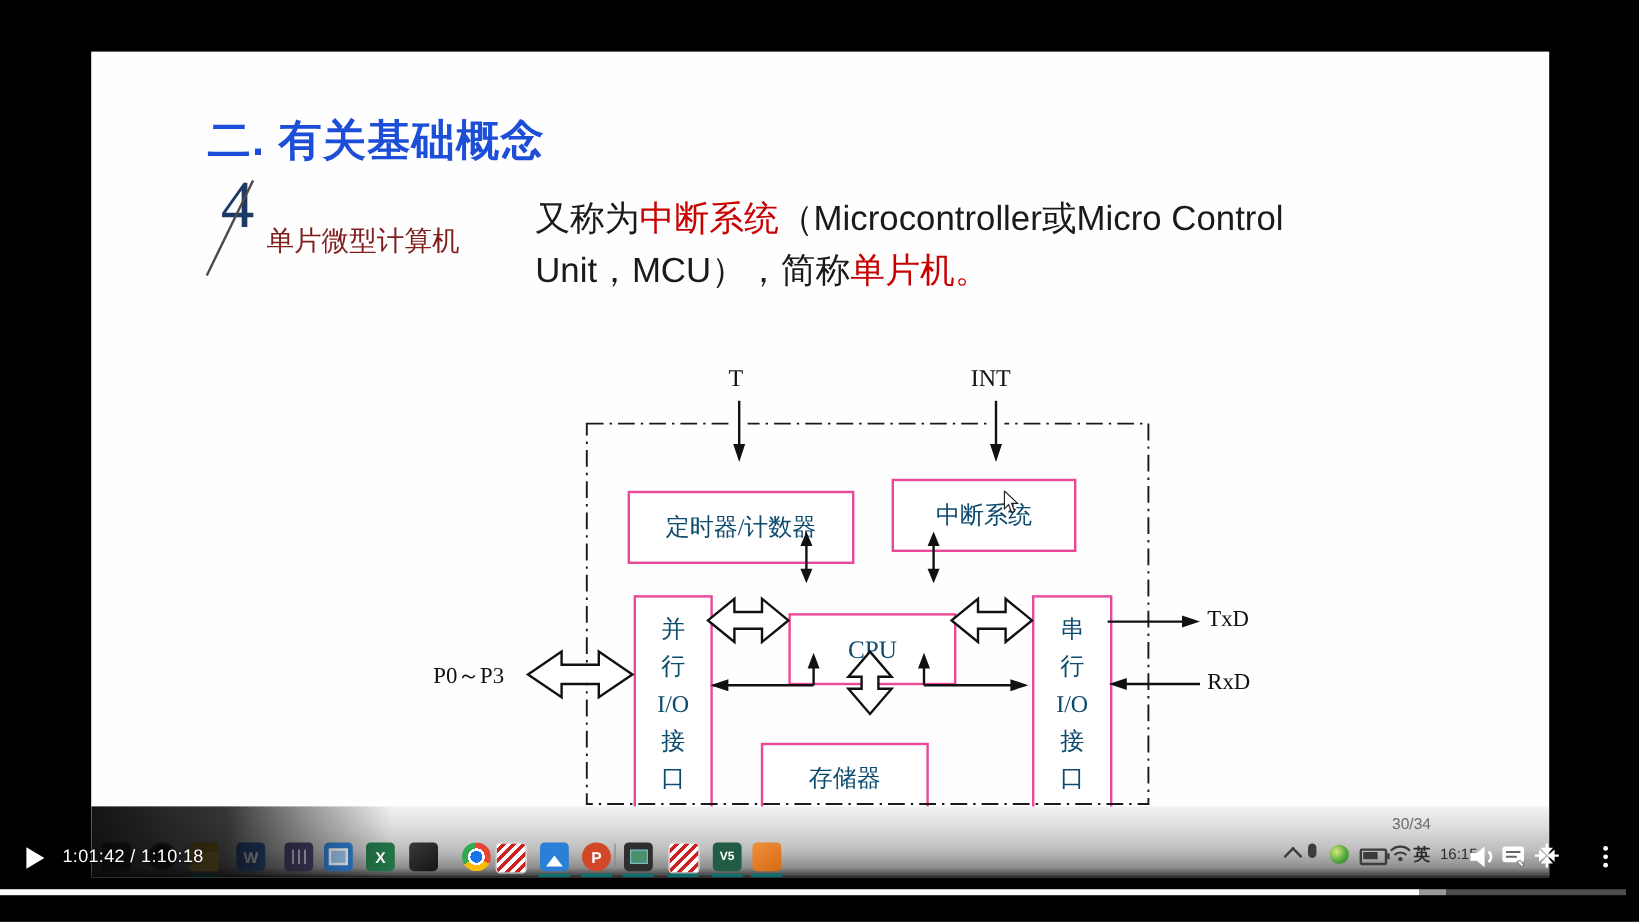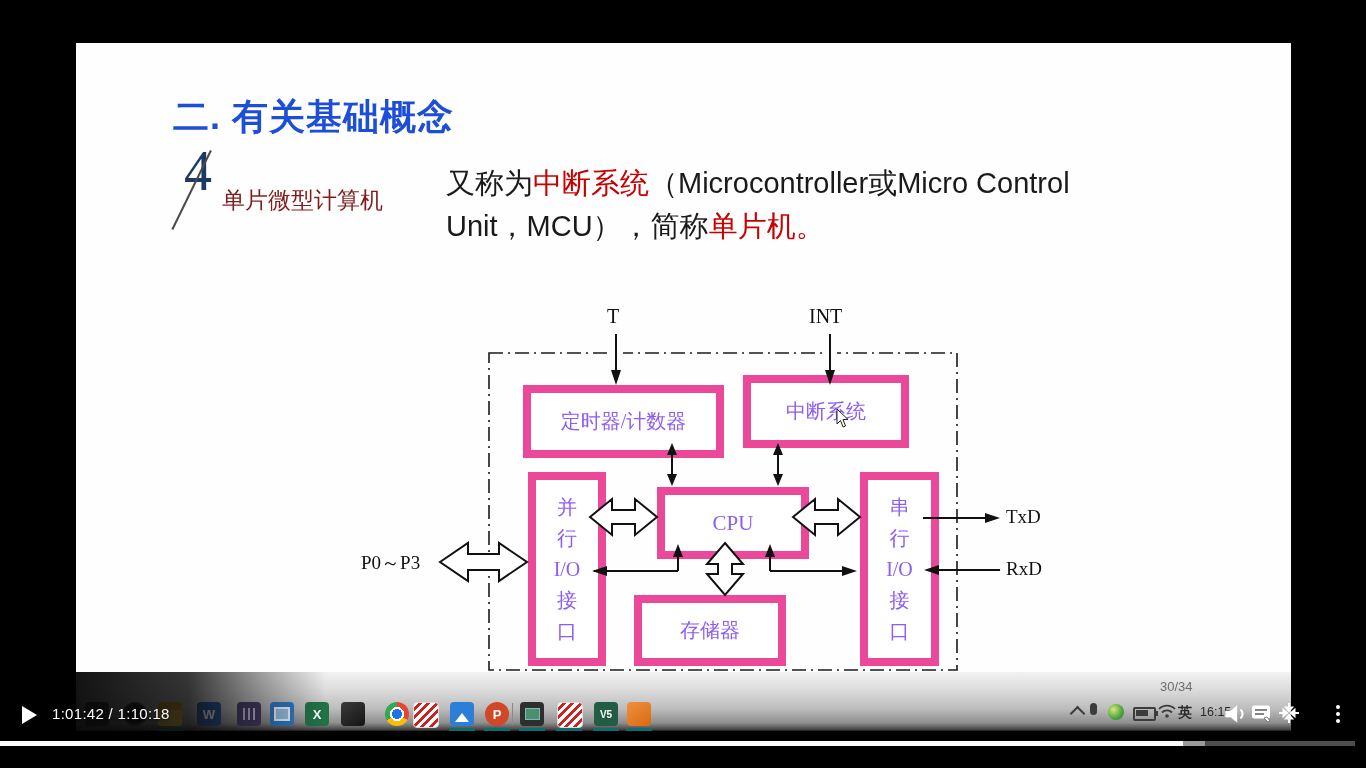--- a/index.html
+++ b/index.html
@@ -7,22 +7,22 @@
   .abs{position:absolute;}
   
   #video{position:absolute;left:76px;top:43px;width:1215px;height:688px;background:#fefefe;overflow:hidden;}
   #slide-title{position:absolute;left:97px;top:50px;font-size:36px;font-weight:bold;color:#1d4ed8;letter-spacing:1px;}
   #section-number{position:absolute;left:108px;top:96px;font-size:56px;color:#1d3a67;font-family:"Liberation Serif","DejaVu Serif",serif;}
   #section-slash{position:absolute;left:134px;top:107px;width:2px;height:88px;background:#4a4a4a;transform:rotate(26deg);transform-origin:top left;}
   #section-label{position:absolute;left:146px;top:142px;font-size:23px;color:#7f1d1d;}
   #paragraph{position:absolute;left:370px;top:119px;width:740px;font-size:29px;line-height:43px;color:#1a1a1a;}
   .c-blue{color:#1079C8;} .c-red{color:#C80000;}
   
-  .dbox{position:absolute;border:8px solid #ec4899;background:#fff;display:flex;align-items:center;justify-content:center;
-    font-family:"Liberation Serif","DejaVu Serif",serif;font-size:20px;color:#8b5cf6;z-index:2;}
+  .dbox{position:absolute;border:2px solid #ec4899;background:#fff;display:flex;align-items:center;justify-content:center;
+    font-family:"Liberation Serif","DejaVu Serif",serif;font-size:20px;color:#0c4a6e;z-index:2;margin-top:24px;}
   .vtext{white-space:pre-line;text-align:center;line-height:1.55;}
   .dlabel{position:absolute;font-family:"Liberation Serif","DejaVu Serif",serif;font-size:20px;color:#111;z-index:2;}
   #diagram-svg{position:absolute;left:0;top:0;z-index:3;pointer-events:none;}
   #mouse-cursor{position:absolute;left:760px;top:366px;z-index:6;}
   
   #taskbar{position:absolute;left:0;top:629px;width:1215px;height:59px;z-index:5;
     background:linear-gradient(to bottom,#f2f2f2 0%,#dcdcdc 30%,#bdbdbd 62%,#8f8f8f 86%,#4a4a4a 97%,#1c1c1c 100%);}
   #taskbar-scrim{position:absolute;left:0;top:0;width:250px;height:59px;
     background:linear-gradient(to right,rgba(8,8,8,.95) 0%,rgba(8,8,8,.8) 45%,rgba(8,8,8,.35) 75%,rgba(8,8,8,0) 100%);}
   .tb-icon{position:absolute;top:30px;width:24px;height:24px;border-radius:4px;

